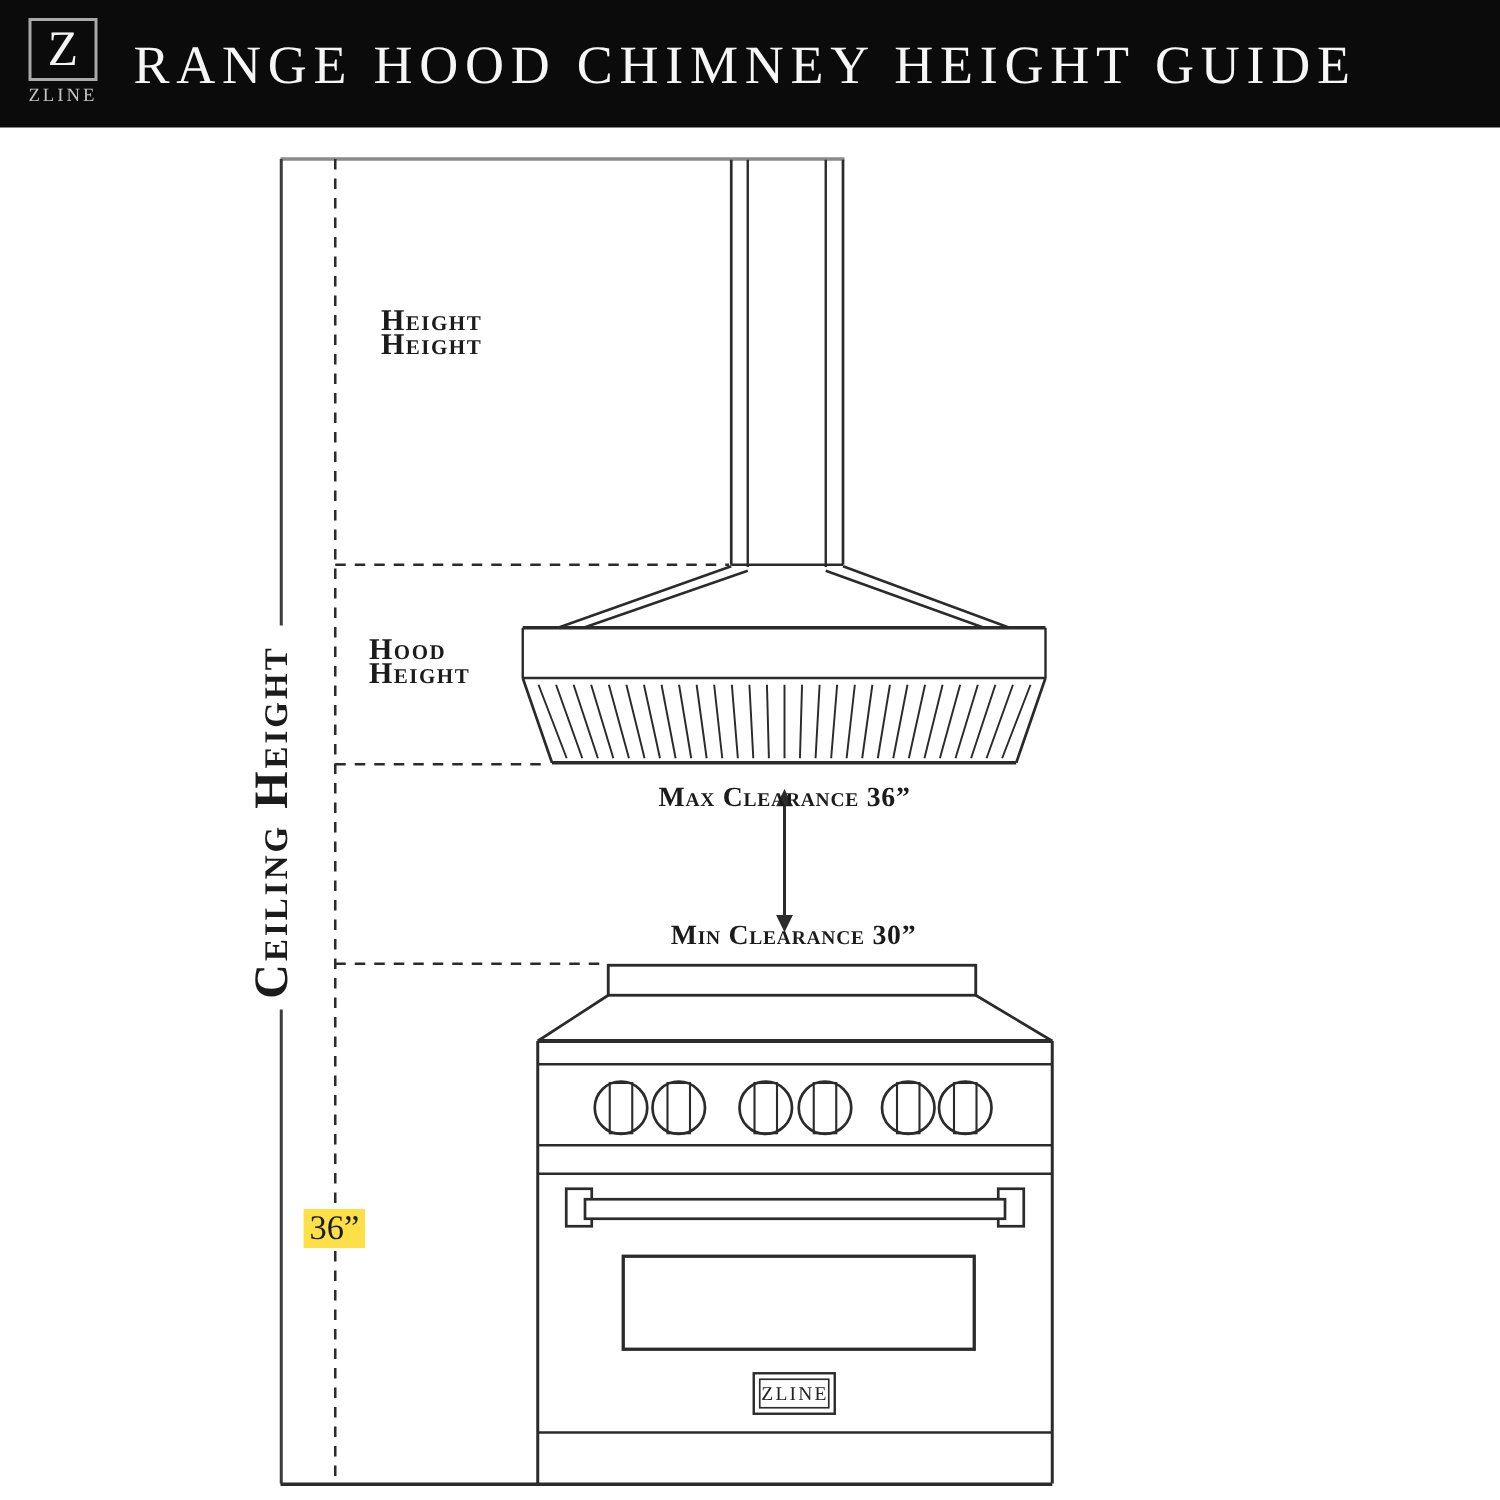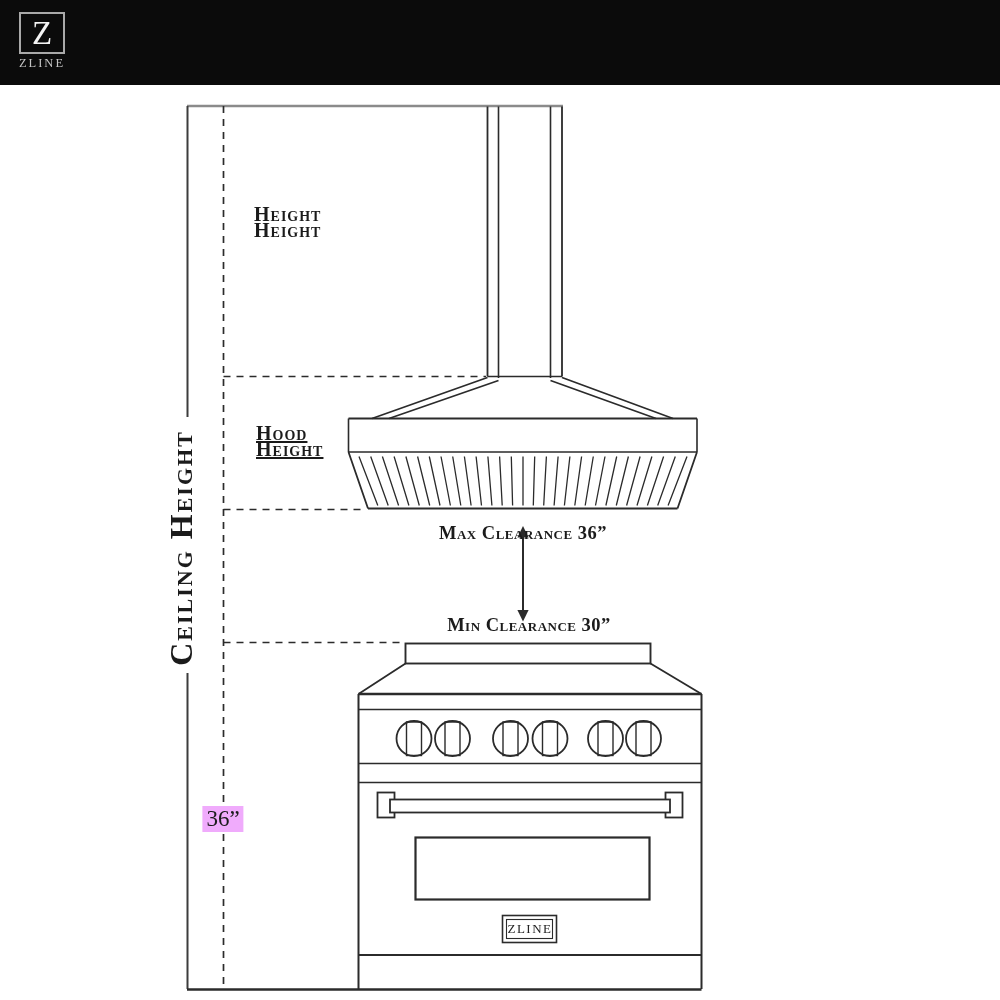--- a/index.html
+++ b/index.html
@@ -30,28 +30,28 @@
   .lbl{
     position:absolute;color:#1b1b1b;font-variant:small-caps;font-weight:700;
     white-space:nowrap;
   }
   .lbl-stacked{font-size:20px;line-height:15.5px;letter-spacing:1px;}
   .lbl-ceiling{
     left:181px;top:548px;font-size:32px;letter-spacing:2px;
     transform:translate(-50%,-50%) rotate(-90deg);
   }
   .lbl-chimney{left:254px;top:207px;}
-  .lbl-hood{left:256px;top:426px;text-decoration:underline;}
+  .lbl-hood{left:246px;top:426px;}
   .lbl-clearance{font-size:18.5px;letter-spacing:0.5px;transform:translate(-50%,-50%);}
   .lbl-max{left:523px;top:533px;}
   .lbl-min{left:529px;top:625px;}
   .lbl-36{
     left:223px;top:819px;transform:translate(-50%,-50%);
     font-size:23px;font-weight:400;font-variant:normal;
-    background:#f0abfc;padding:0 4px;
+    background:#fde047;padding:0 4px;
   }
   .lbl-badge{
     left:530px;top:929px;transform:translate(-50%,-50%);
     font-size:13px;font-weight:400;font-variant:normal;letter-spacing:1.5px;color:#222;
   }
 </style>
 </head>
 <body>
 
 <div class="stage">
@@ -120,20 +120,21 @@
     </g>
   </svg>
 
   <div class="header">
     <div class="logo">
       <div class="logo-box">
         <span class="logo-z">Z</span>
       </div>
       <div class="logo-brand">ZLINE</div>
     </div>
+    <h1 class="title">RANGE HOOD CHIMNEY HEIGHT GUIDE</h1>
   </div>
 
   <div class="lbl lbl-ceiling">Ceiling Height</div>
 
   <div class="lbl lbl-stacked lbl-chimney">
     <div>Height</div>
     <div>Height</div>
   </div>
 
   <div class="lbl lbl-stacked lbl-hood">

